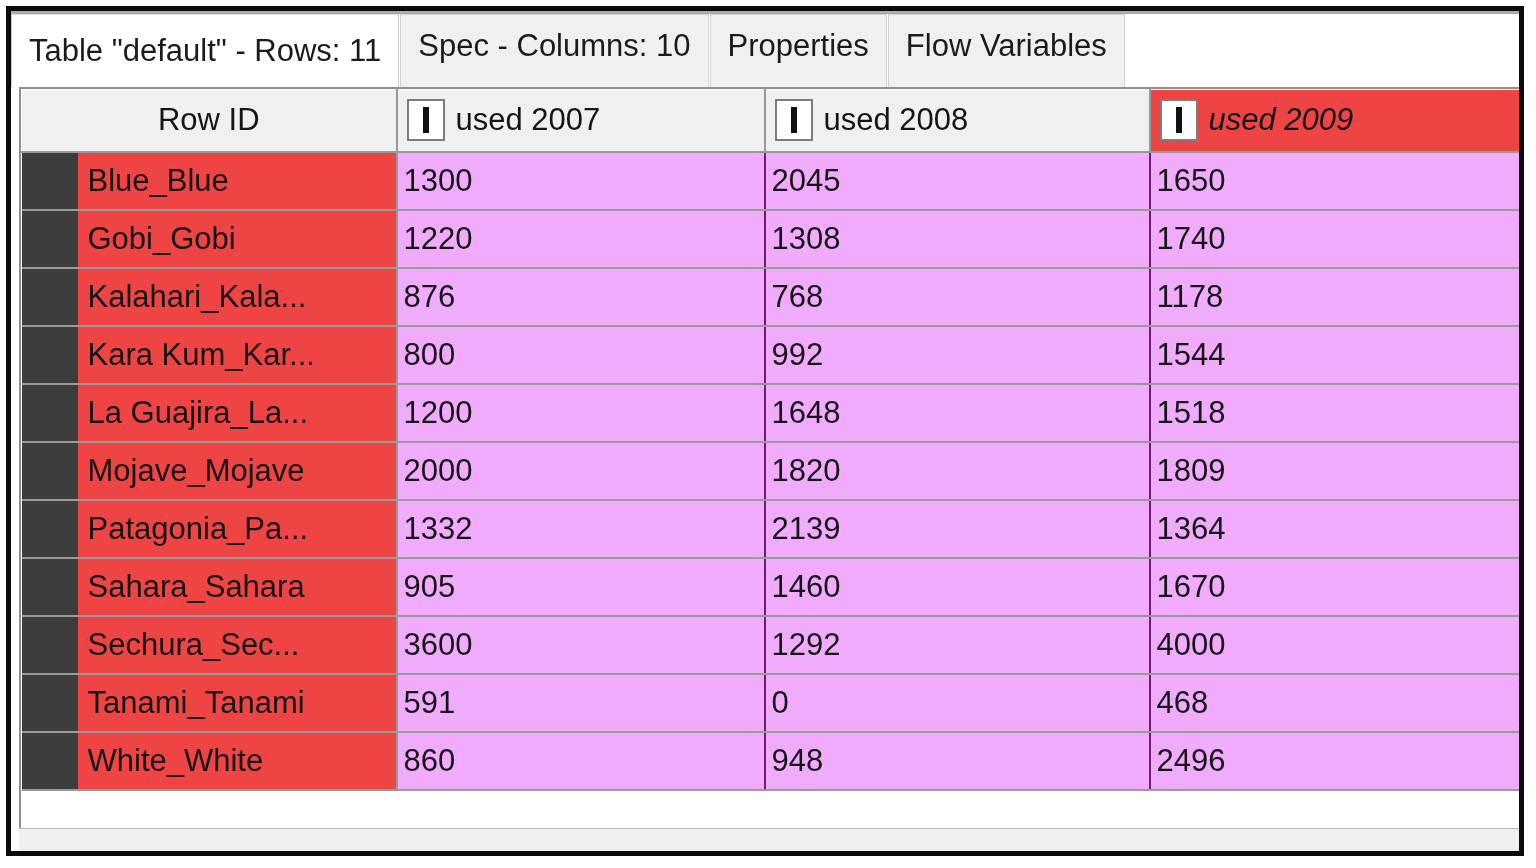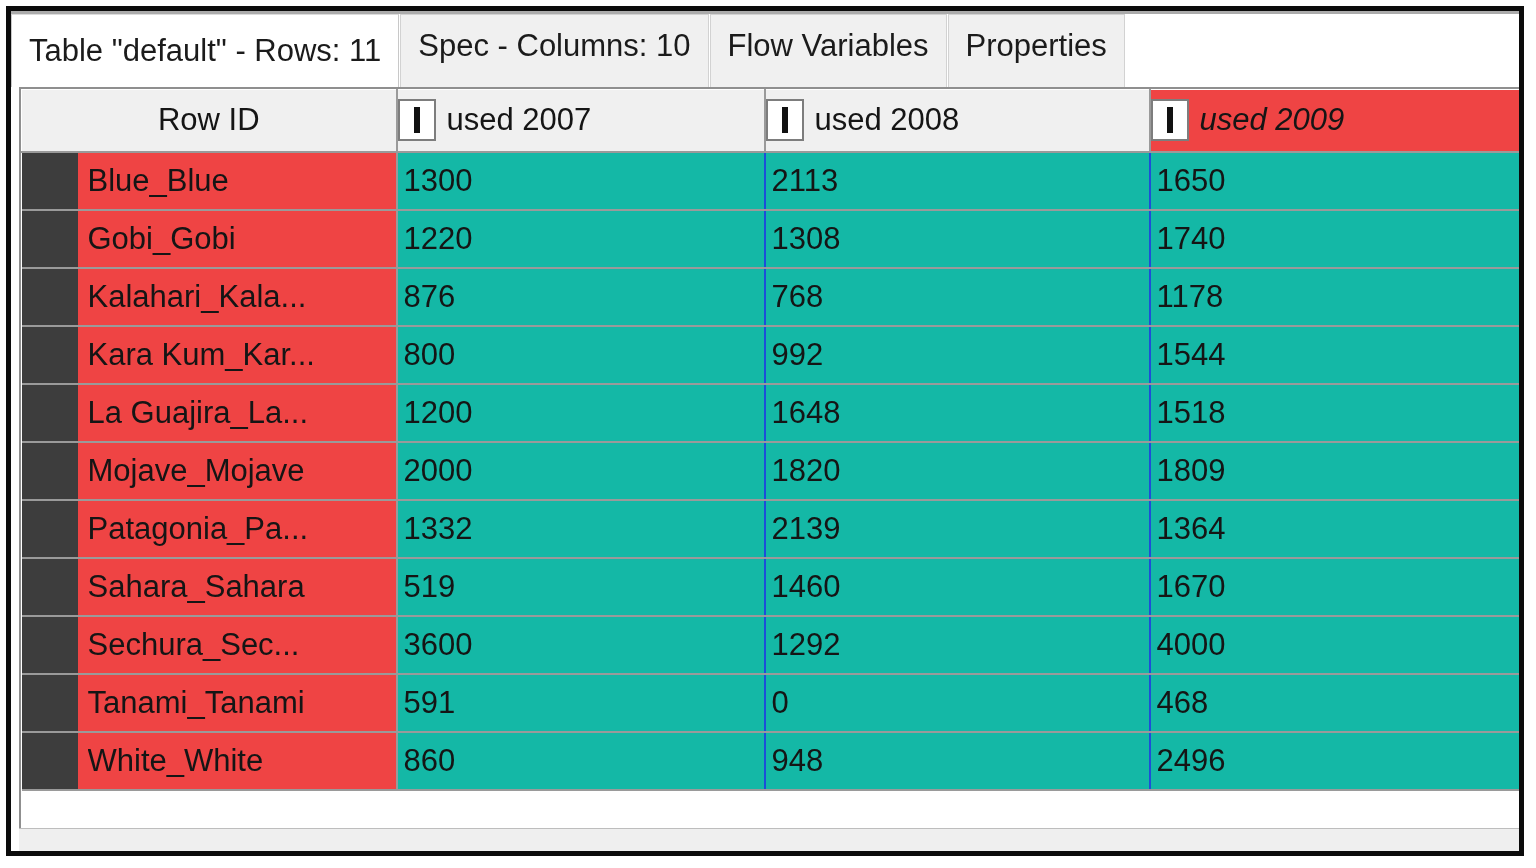--- a/index.html
+++ b/index.html
@@ -110,21 +110,21 @@
     border-left: 1px solid #ffffff;
   }
   th.col-head.selected-col {
     background: #ef4444;
     font-style: italic;
   }
   .head-inner {
     display: flex;
     align-items: center;
     height: 100%;
-    padding-left: 0;
+    padding-left: 9px;
     gap: 11px;
     box-sizing: border-box;
   }
   .type-icon {
     width: 38px;
     height: 42px;
     background: #ffffff;
     border: 2px solid #7d7d7d;
     box-sizing: border-box;
     display: flex;
@@ -137,24 +137,24 @@
     width: 6px;
     height: 26px;
     background: #111111;
   }
   .head-label { white-space: nowrap; }
 
   
   tbody td {
     height: 58px;
     padding: 0;
-    border-right: 2px solid #1d4ed8;
+    border-right: 2px solid #701a75;
     border-bottom: 2px solid #9a9a9a;
     box-sizing: border-box;
-    background: #14b8a6;
+    background: #f0abfc;
     overflow: hidden;
     white-space: nowrap;
   }
   td.swatch-cell {
     width: 56px;
     padding: 0;
     border-right: none;
     border-bottom: 2px solid #9a9a9a;
     background: #ffffff;
   }
@@ -195,24 +195,24 @@
   <div id="window-inner">
 
     <div id="tab-strip">
       <div class="tab selected">
         <span>Table "default" - Rows: 11</span>
       </div>
       <div class="tab">
         <span>Spec - Columns: 10</span>
       </div>
       <div class="tab">
-        <span>Flow Variables</span>
+        <span>Properties</span>
       </div>
       <div class="tab">
-        <span>Properties</span>
+        <span>Flow Variables</span>
       </div>
     </div>
 
     <div id="table-wrap">
       <table class="grid">
         <colgroup>
           <col style="width:56px">
           <col style="width:319px">
           <col style="width:368px">
           <col style="width:385px">
@@ -254,21 +254,21 @@
               <td class="swatch-cell">
                 <div class="swatch" style="background: rgb(61, 61, 61);"></div>
               </td>
               <td class="rowid-cell">
                 <span class="cell-text">Blue_Blue</span>
               </td>
               <td class="value-cell">
                 <span class="cell-text">1300</span>
               </td>
               <td class="value-cell">
-                <span class="cell-text">2113</span>
+                <span class="cell-text">2045</span>
               </td>
               <td class="value-cell">
                 <span class="cell-text">1650</span>
               </td>
             </tr>
             <tr>
               <td class="swatch-cell">
                 <div class="swatch" style="background: rgb(61, 61, 61);"></div>
               </td>
               <td class="rowid-cell">
@@ -370,21 +370,21 @@
               </td>
             </tr>
             <tr>
               <td class="swatch-cell">
                 <div class="swatch" style="background: rgb(61, 61, 61);"></div>
               </td>
               <td class="rowid-cell">
                 <span class="cell-text">Sahara_Sahara</span>
               </td>
               <td class="value-cell">
-                <span class="cell-text">519</span>
+                <span class="cell-text">905</span>
               </td>
               <td class="value-cell">
                 <span class="cell-text">1460</span>
               </td>
               <td class="value-cell">
                 <span class="cell-text">1670</span>
               </td>
             </tr>
             <tr>
               <td class="swatch-cell">

